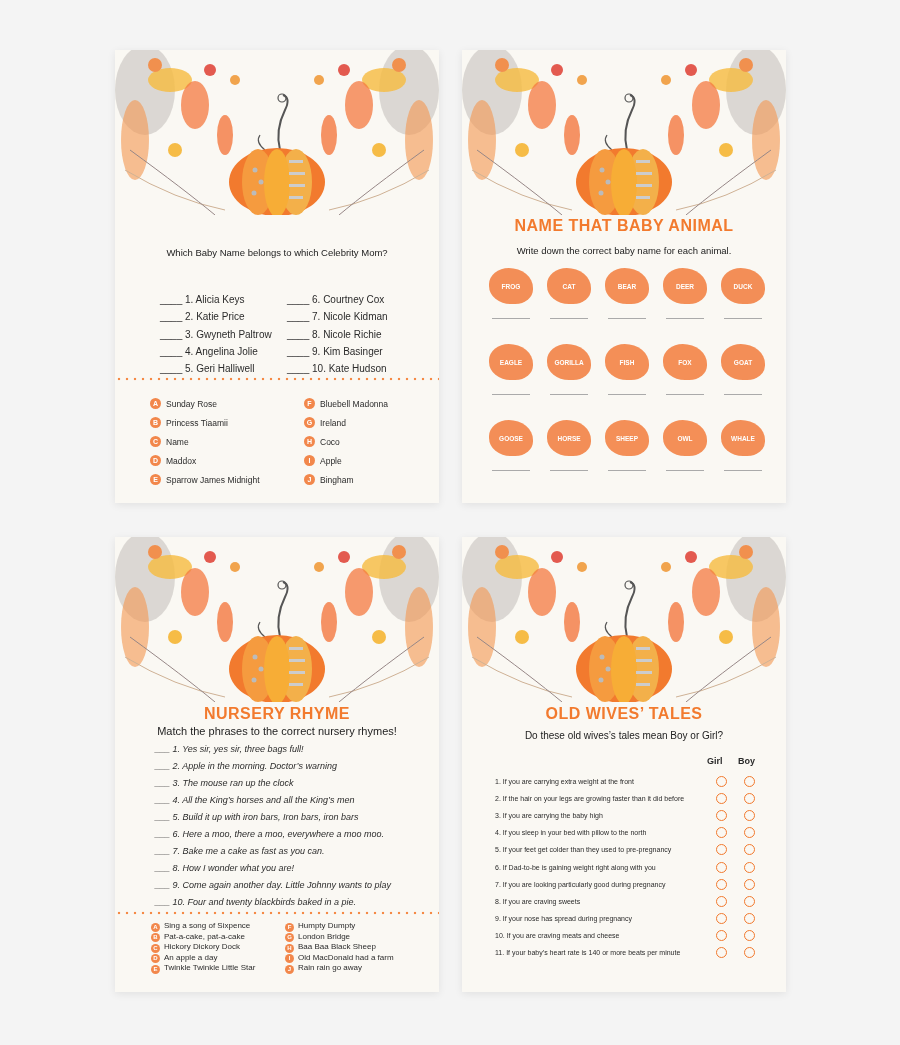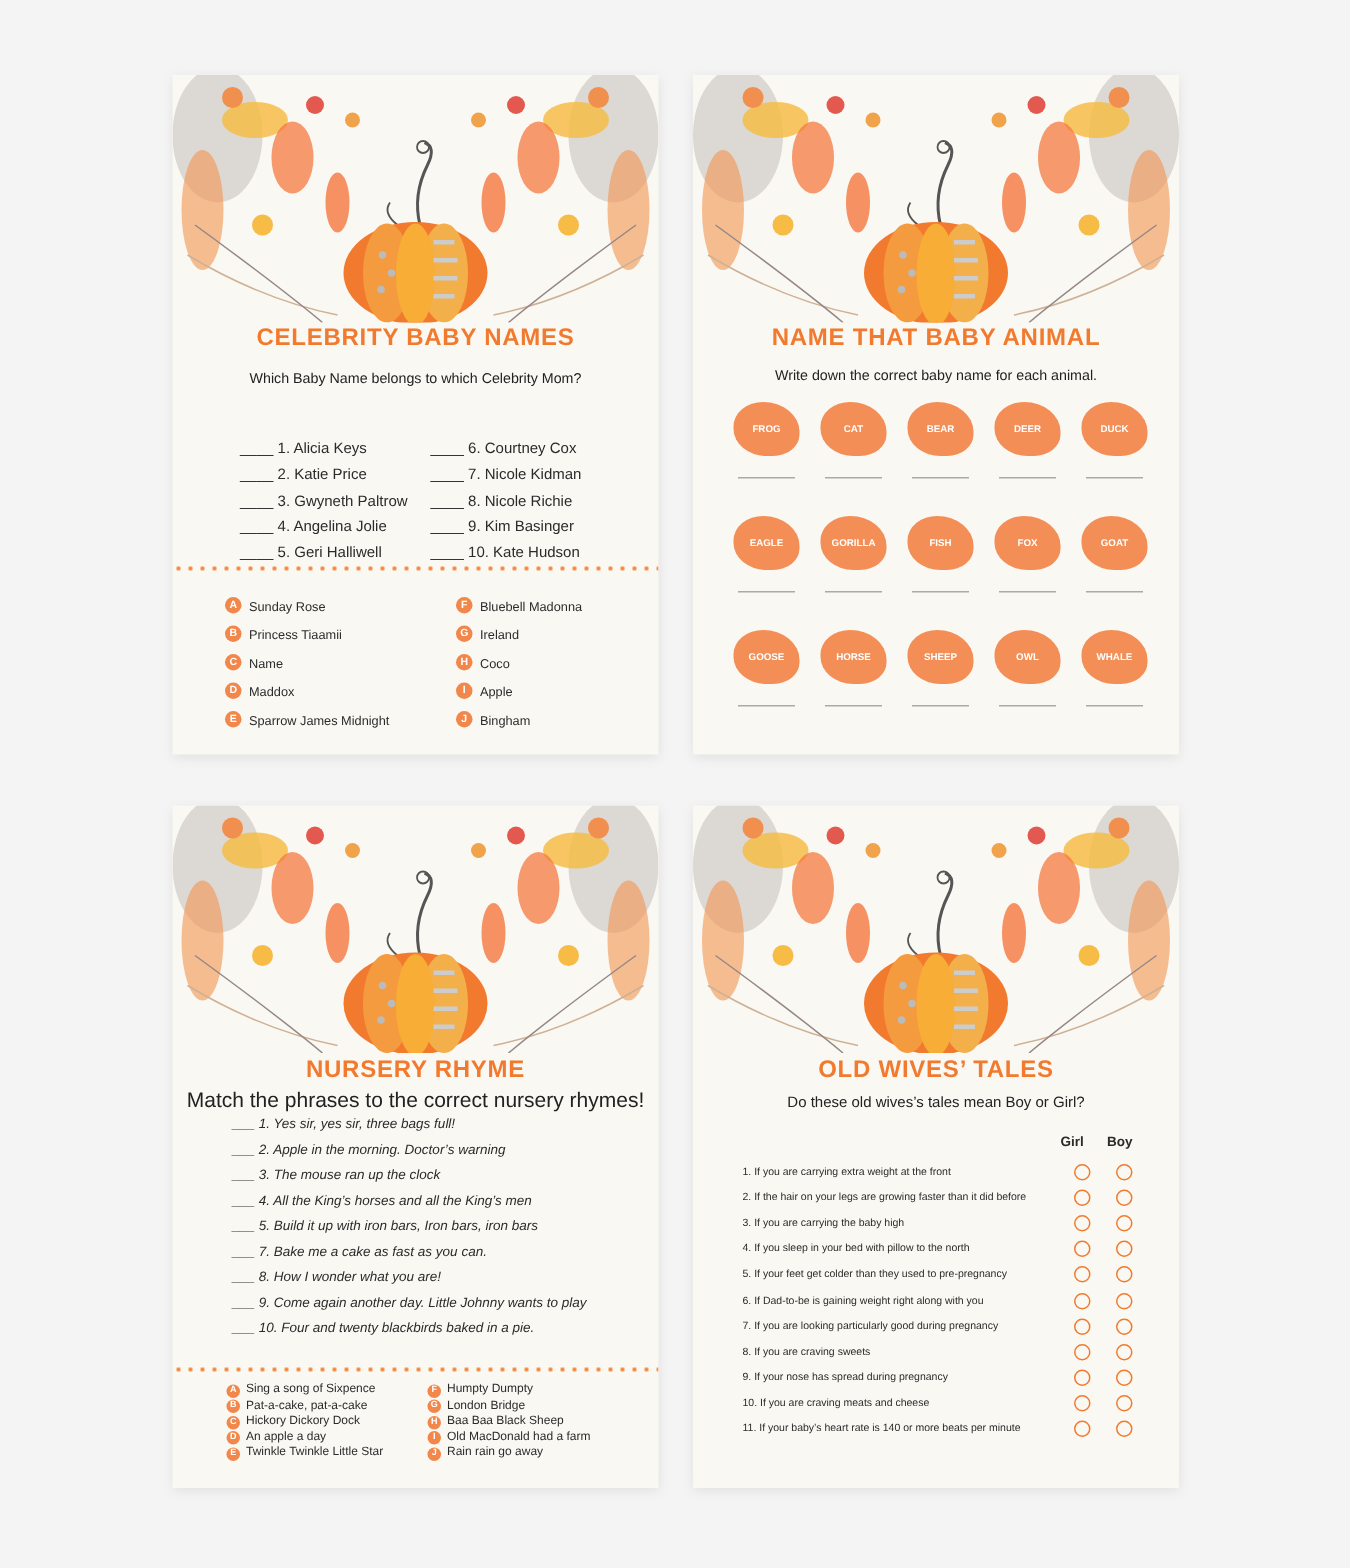--- a/index.html
+++ b/index.html
@@ -82,21 +82,20 @@
       <circle cx="140" cy="120" r="2.5" fill="#bbb"></circle>
         <circle cx="146" cy="132" r="2.5" fill="#bbb"></circle>
         <circle cx="139" cy="143" r="2.5" fill="#bbb"></circle>
       <rect x="174" y="110" width="14" height="3" fill="#ccc"></rect>
         <rect x="174" y="122" width="16" height="3" fill="#ccc"></rect>
         <rect x="174" y="134" width="16" height="3" fill="#ccc"></rect>
         <rect x="174" y="146" width="14" height="3" fill="#ccc"></rect>
     </g>
   </svg>
 
-  <div class="title" style="top:167px;">CELEBRITY BABY NAMES</div>
   <div class="subtitle" style="top:197px;">Which Baby Name belongs to which Celebrity Mom?</div>
   <div class="names left">
     <div>____ 1. Alicia Keys</div>
     <div>____ 2. Katie Price</div>
     <div>____ 3. Gwyneth Paltrow</div>
     <div>____ 4. Angelina Jolie</div>
     <div>____ 5. Geri Halliwell</div>
   </div>
   <div class="names right">
     <div>____ 6. Courtney Cox</div>
@@ -302,27 +301,28 @@
         <circle cx="146" cy="132" r="2.5" fill="#bbb"></circle>
         <circle cx="139" cy="143" r="2.5" fill="#bbb"></circle>
       <rect x="174" y="110" width="14" height="3" fill="#ccc"></rect>
         <rect x="174" y="122" width="16" height="3" fill="#ccc"></rect>
         <rect x="174" y="134" width="16" height="3" fill="#ccc"></rect>
         <rect x="174" y="146" width="14" height="3" fill="#ccc"></rect>
     </g>
   </svg>
 
   <div class="title" style="top:168px;">NURSERY RHYME</div>
-  <div class="subtitle" style="top:188px; font-size:14px;">Match the phrases to the correct nursery rhymes!</div>
+  <div class="subtitle" style="top:188px; font-size:11px;">Match the phrases to the correct nursery rhymes!</div>
   <div class="rhymes" style="top:204px;">
     <div>___ 1. Yes sir, yes sir, three bags full!</div>
     <div>___ 2. Apple in the morning. Doctor’s warning</div>
     <div>___ 3. The mouse ran up the clock</div>
     <div>___ 4. All the King’s horses and all the King’s men</div>
     <div>___ 5. Build it up with iron bars, Iron bars, iron bars</div>
+    <div>___ 6. Here a moo, there a moo, everywhere a moo moo.</div>
     <div>___ 7. Bake me a cake as fast as you can.</div>
     <div>___ 8. How I wonder what you are!</div>
     <div>___ 9. Come again another day. Little Johnny wants to play</div>
     <div>___ 10. Four and twenty blackbirds baked in a pie.</div>
   </div>
   <div class="dots" style="top:374px;"></div>
   <div class="ropts" style="left:36px; top:384px;">
     <div class="ropt">
         <span class="badge">A</span>
         <span>Sing a song of Sixpence</span>

